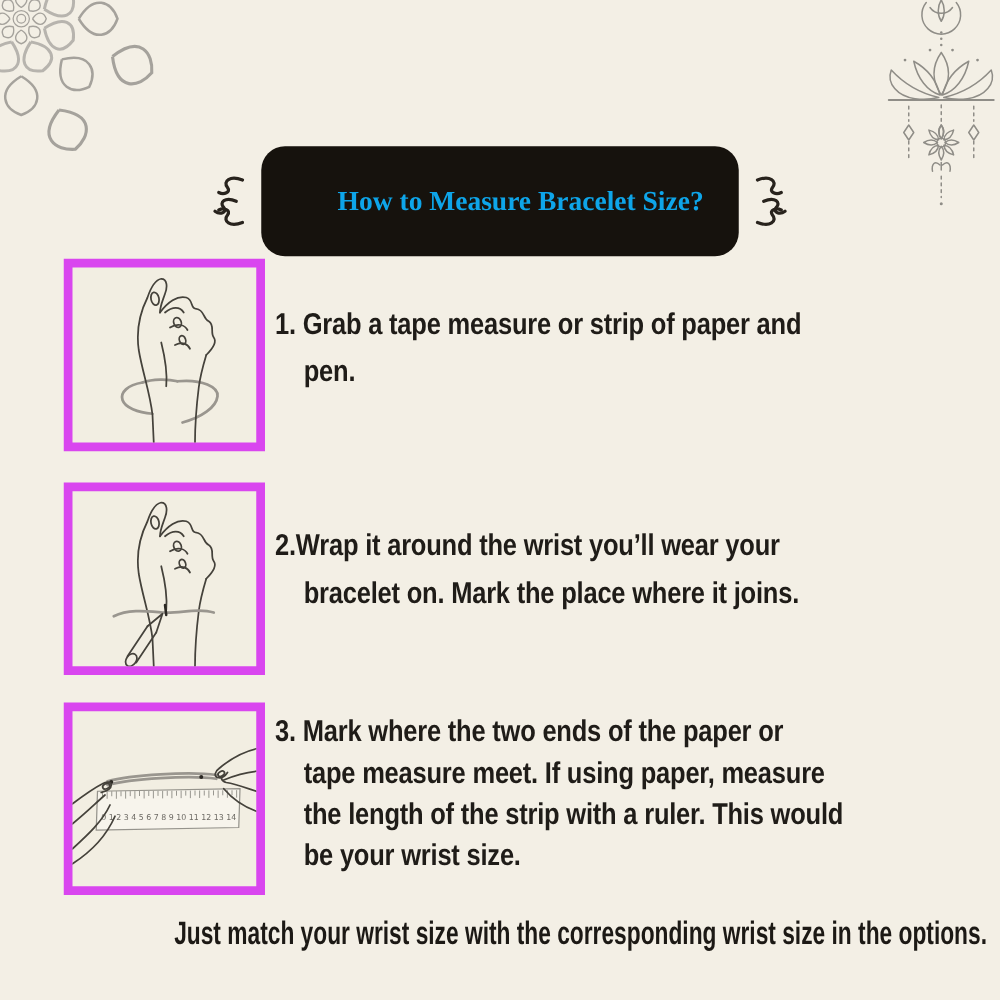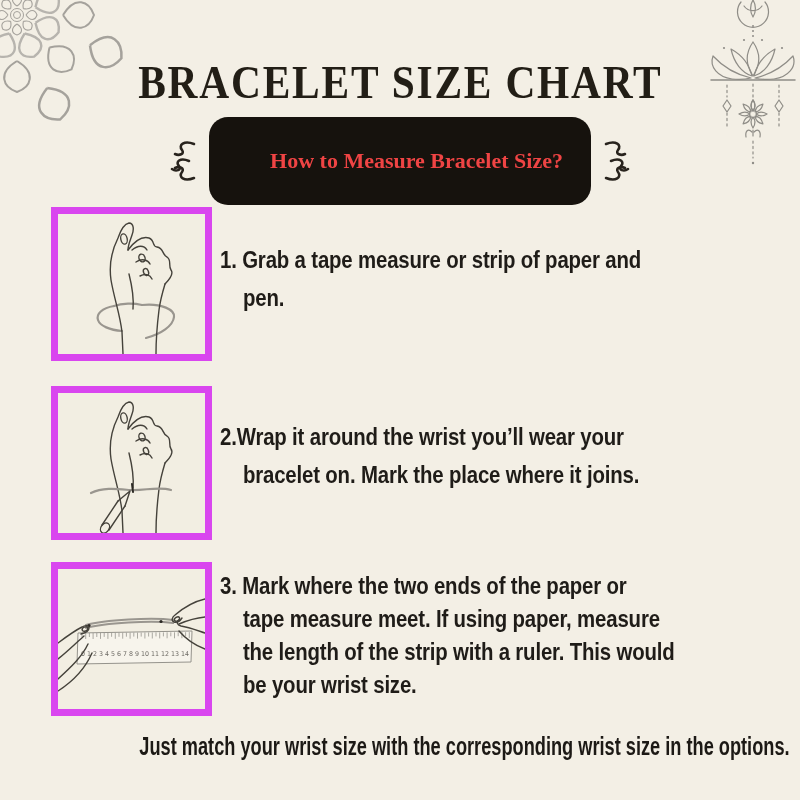--- a/index.html
+++ b/index.html
@@ -21,21 +21,21 @@
     color:#221e16; transform:scaleX(0.9); transform-origin:center top;
     white-space:pre;
   }
   .subtitle-row {
     position:absolute; top:117px; left:0; width:800px;
     display:flex; justify-content:center; align-items:center; gap:12px;
   }
   .flourish { width:30px; height:46px; flex:0 0 auto; }
   .flourish.right { transform:scaleX(-1); }
   .pill {
-    background:#16120d; color:#ef4444;
+    background:#16120d; color:#0ea5e9;
     border-radius:19px; padding:5px 28px;
     font-family:"Liberation Serif", serif; font-weight:700; font-size:22px;
     white-space:pre;
   }
   
   .illus {
     position:absolute; left:51px; width:147px; height:140px;
     background:#f2eee2; border:7px solid #d946ef;
   }
   .illus svg { display:block; width:147px; height:140px; }
@@ -162,23 +162,20 @@
         <circle cx="53" cy="114" r="3.5"></circle>
       </g>
 
       <path d="M46,137 C45,131 48,128 52,132"></path>
       <path d="M60,137 C61,131 58,128 54,132"></path>
       <path d="M53,136 L53,130"></path>
       <circle cx="53" cy="163" r="1.2" fill="#8f8d87" stroke="none"></circle>
     </g>
   </svg>
 
-  <div class="title-wrap">
-    <span class="title-text">BRACELET SIZE CHART</span>
-  </div>
 
   <div class="subtitle-row">
     <svg class="flourish" viewBox="0 0 30 46" aria-hidden="true">
       <g stroke="#28231d" stroke-width="2.6" fill="none" stroke-linecap="round">
         <path d="M27,6 C17,2 11,7 15,12 C18,16 12,18 8,16"></path>
         <path d="M22,23 C13,19 8,24 12,28 C15,32 9,34 5,31"></path>
         <path d="M27,40 C17,44 11,39 15,34 C18,30 12,28 8,30"></path>
       </g>
     </svg>
     <div class="pill">

